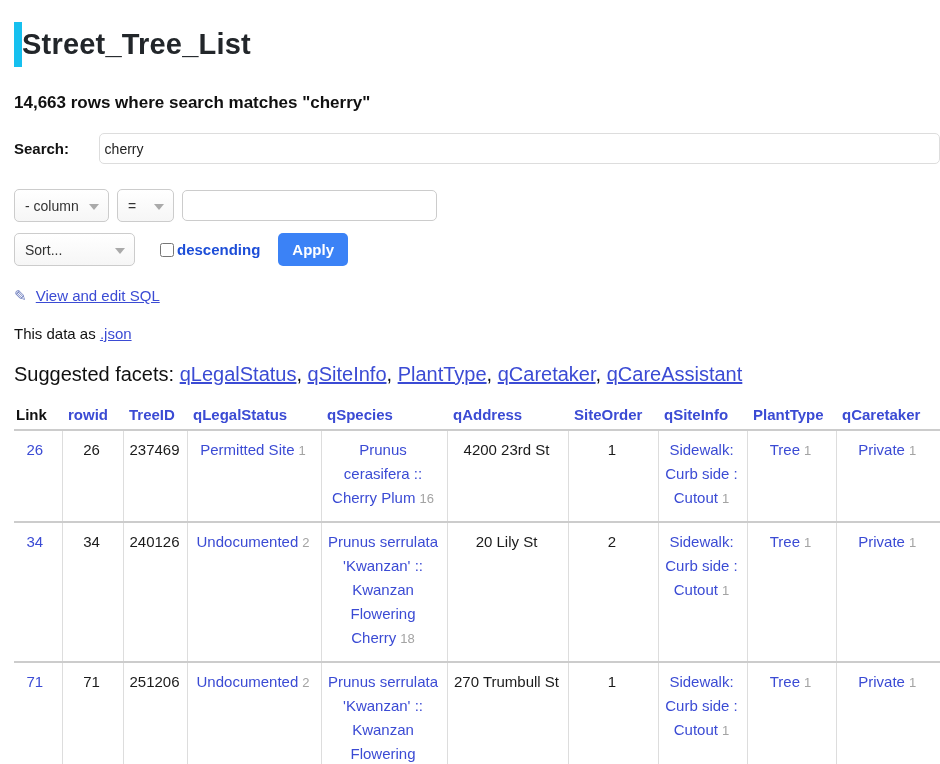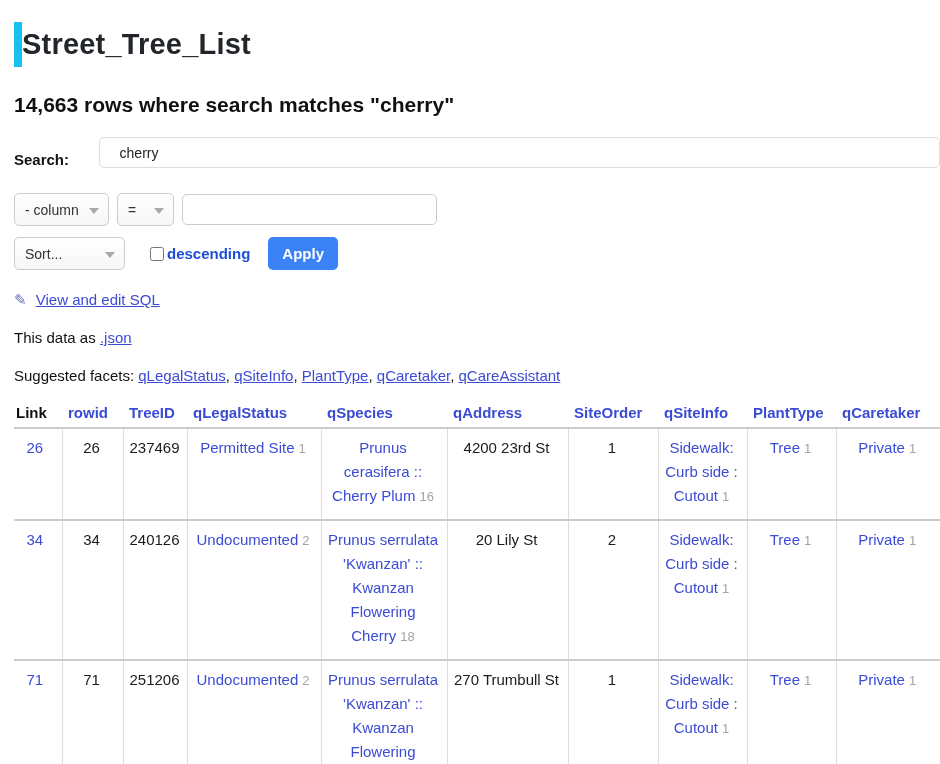--- a/index.html
+++ b/index.html
@@ -19,30 +19,30 @@
     margin: 22px 0 0 0;
     font-size: 29px; font-weight: bold; color: #22262a;
     border-left: 8px solid #16c0ef;
     line-height: 45px;
     letter-spacing: 0.2px;
   }
 
   
   h3.summary {
     margin: 26px 0 0 0;
-    font-size: 21px; font-weight: bold; color: #111;
-  }
-
-  
-  .search-row { margin-top: 20px; display: flex; align-items: flex-end; }
+    font-size: 17px; font-weight: bold; color: #111;
+  }
+
+  
+  .search-row { margin-top: 20px; display: flex; align-items: center; }
   .search-row label { font-size: 15px; font-weight: bold; width: 86px; color: #111; }
   .search-input {
     width: 855px; height: 31px;
     border: 1px solid #ddd; border-radius: 5px;
-    font-size: 14px; padding: 0 20px;
+    font-size: 14px; padding: 0 5px;
     font-family: inherit; color: #222;
     outline: none;
   }
 
   
   .filter-row { margin-top: 25px; display: flex; align-items: center; }
   .sort-row { margin-top: 11px; display: flex; align-items: center; }
   .select-wrap { position: relative; display: inline-block; margin-right: 8px; }
   .select-wrap select {
     appearance: none; -webkit-appearance: none;
@@ -55,42 +55,42 @@
     outline: none;
   }
   .select-wrap .chevron {
     position: absolute; right: 10px; top: 50%; margin-top: -2px;
     width: 0; height: 0; pointer-events: none;
     border-left: 5px solid transparent; border-right: 5px solid transparent;
     border-top: 6px solid #aaa;
   }
   .w-column { width: 95px; }
   .w-op { width: 57px; }
-  .w-sort { width: 111px; }
+  .w-sort { width: 121px; }
   .filter-value {
     width: 255px; height: 31px;
     border: 1px solid #ccc; border-radius: 5px;
     font-size: 14px; padding: 0 10px; font-family: inherit;
     outline: none;
   }
   .desc-check { margin-left: 17px; width: 14px; height: 14px; }
   .desc-label { font-size: 15px; font-weight: bold; color: #1d4ed8; }
   .apply-btn {
     margin-left: 18px;
     background: #3b82f6; color: #ffffff;
     font-size: 15px; font-weight: bold; font-family: inherit;
     border: none; border-radius: 5px;
     padding: 8px 14px; cursor: pointer;
   }
 
   
   .sql-row { margin-top: 21px; font-size: 15px; }
   .pencil { color: #6677bb; margin-right: 5px; font-size: 15px; }
   .json-row { margin-top: 20px; font-size: 15px; color: #111; }
-  .facets-row { margin-top: 21px; font-size: 15px; color: #111; }
+  .facets-row { margin-top: 21px; font-size: 20px; color: #111; }
   .facets-row .sep { color: #111; }
 
   
   table.rows { margin-top: 17px; border-collapse: collapse; table-layout: fixed; width: 926px; }
   th {
     text-align: left; font-size: 15px; font-weight: bold;
     padding: 3px 8px 6px 6px; white-space: nowrap;
     border-bottom: 2px solid #ccc;
   }
   th:first-child { padding-left: 2px; color: #111; }

